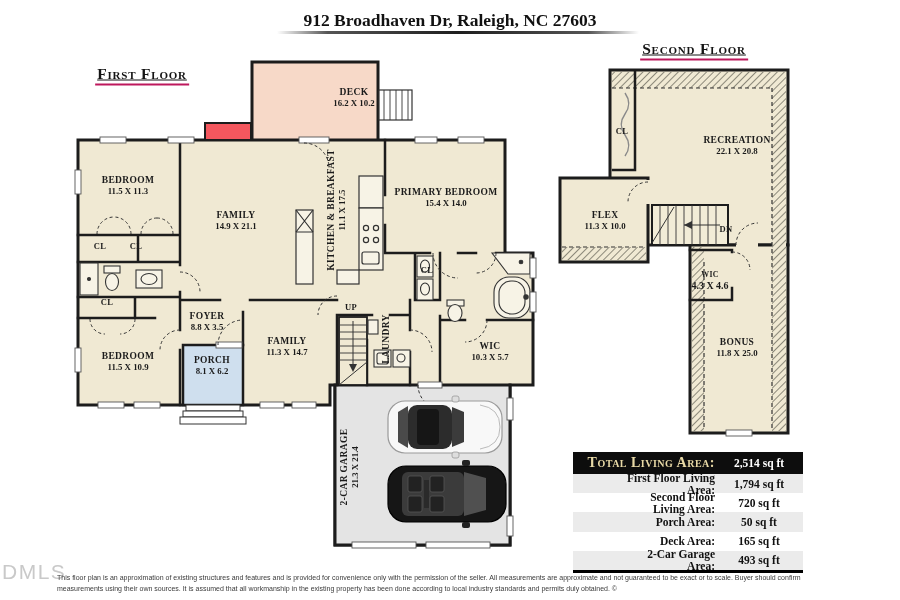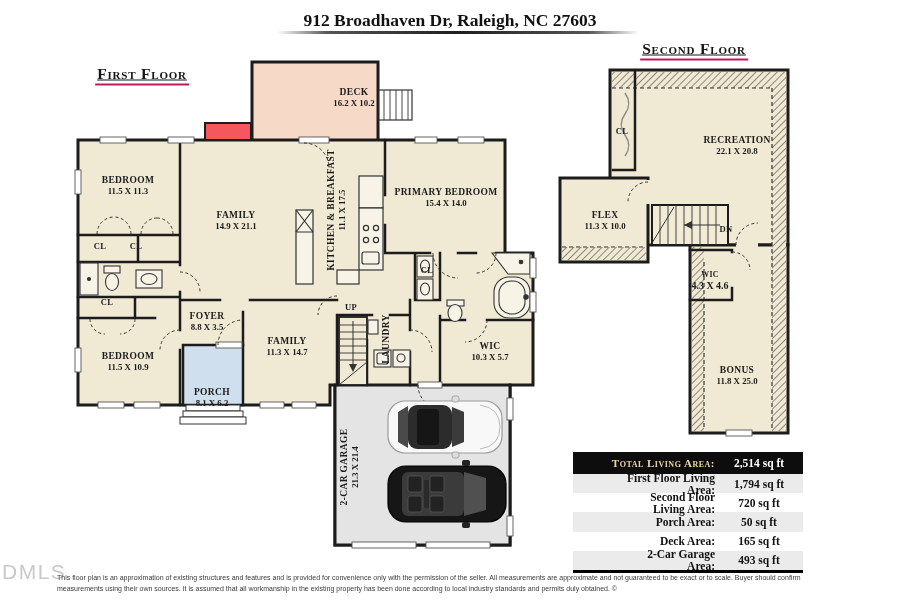--- a/index.html
+++ b/index.html
@@ -17,21 +17,21 @@
        font-weight:bold;color:#1b1b1b;line-height:1.15;white-space:nowrap;}
   .lbl .nm{font-size:9.5px;letter-spacing:0.35px;}
   .lbl .dm{font-size:8.8px;}
   .vert{transform:translate(-50%,-50%) rotate(-90deg);}
   .tiny{font-size:8.5px;letter-spacing:0.3px;}
   .wic2 .nm{font-size:7.8px;} .wic2 .dm{font-size:10px;}
   .area-table{position:absolute;left:573px;top:452px;width:230px;
        border-bottom:3.5px solid #000;}
   .at-header{display:flex;align-items:center;background:#0d0d0d;height:22px;}
   .at-header .at-label{flex:1;text-align:right;color:#e8d9a6;font-variant:small-caps;
-       font-weight:bold;font-size:11px;letter-spacing:0.5px;}
+       font-weight:bold;font-size:14px;letter-spacing:0.5px;}
   .at-header .at-value{width:88px;text-align:center;color:#fff;font-weight:bold;font-size:11.5px;}
   .at-row{display:flex;align-items:center;height:19.2px;font-weight:bold;font-size:11.5px;color:#111;}
   .at-row.alt{background:#ebebeb;}
   .at-row .at-label{flex:1;text-align:right;margin-left:46px;}
   .at-row .at-value{width:88px;text-align:center;}
   .logo{position:absolute;left:2px;top:560px;font-family:"Liberation Sans",sans-serif;
        font-size:21px;color:#c9c9c9;letter-spacing:1.5px;}
   .disc{position:absolute;left:57px;width:778px;font-family:"Liberation Sans",sans-serif;
        font-size:7px;color:#3a3a3a;}
   .disc1{top:574px;} .disc2{top:585px;}
@@ -265,21 +265,21 @@
     <div class="dm">11.1 X 17.5</div>
   </div>
   <div class="lbl" style="left:446px;top:198px;">
     <div class="nm">PRIMARY BEDROOM</div>
     <div class="dm">15.4 X 14.0</div>
   </div>
   <div class="lbl" style="left:207px;top:322px;">
     <div class="nm">FOYER</div>
     <div class="dm">8.8 X 3.5</div>
   </div>
-  <div class="lbl" style="left:212px;top:366px;margin-top:32px;">
+  <div class="lbl" style="left:212px;top:366px;">
     <div class="nm">PORCH</div>
     <div class="dm">8.1 X 6.2</div>
   </div>
   <div class="lbl" style="left:287px;top:347px;">
     <div class="nm">FAMILY</div>
     <div class="dm">11.3 X 14.7</div>
   </div>
   <div class="lbl" style="left:128px;top:362px;">
     <div class="nm">BEDROOM</div>
     <div class="dm">11.5 X 10.9</div>
@@ -306,21 +306,21 @@
     <div class="dm">22.1 X 20.8</div>
   </div>
   <div class="lbl" style="left:605px;top:221px;">
     <div class="nm">FLEX</div>
     <div class="dm">11.3 X 10.0</div>
   </div>
   <div class="lbl wic2" style="left:710px;top:281px;">
     <div class="nm">WIC</div>
     <div class="dm">4.3 X 4.6</div>
   </div>
-  <div class="lbl" style="left:737px;top:376px;">
+  <div class="lbl" style="left:737px;top:348px;">
     <div class="nm">BONUS</div>
     <div class="dm">11.8 X 25.0</div>
   </div>
   <div class="lbl tiny" style="left:622px;top:132px;">CL</div>
   <div class="lbl tiny" style="left:726px;top:230px;">DN</div>
 
   <div class="area-table">
     <div class="at-header">
       <div class="at-label">Total Living Area:</div>
       <div class="at-value">2,514 sq ft</div>

